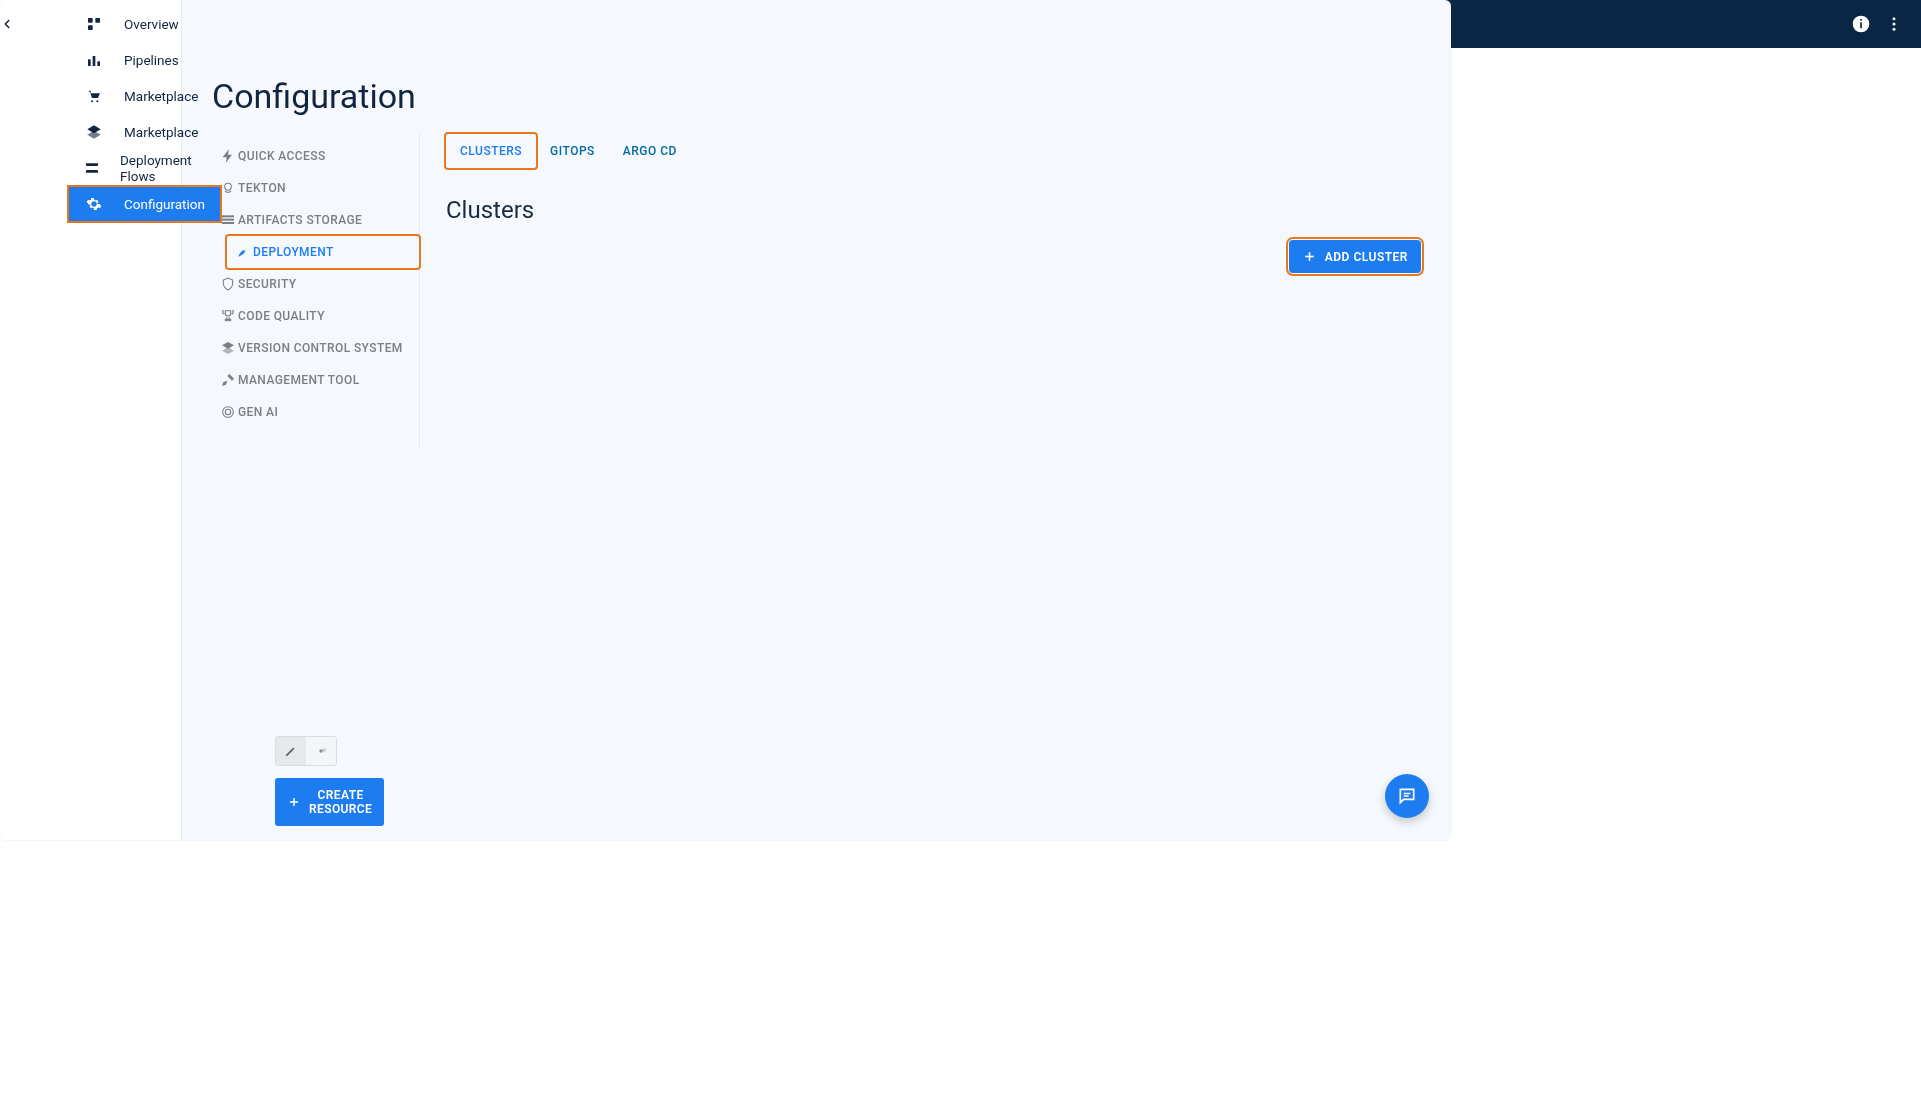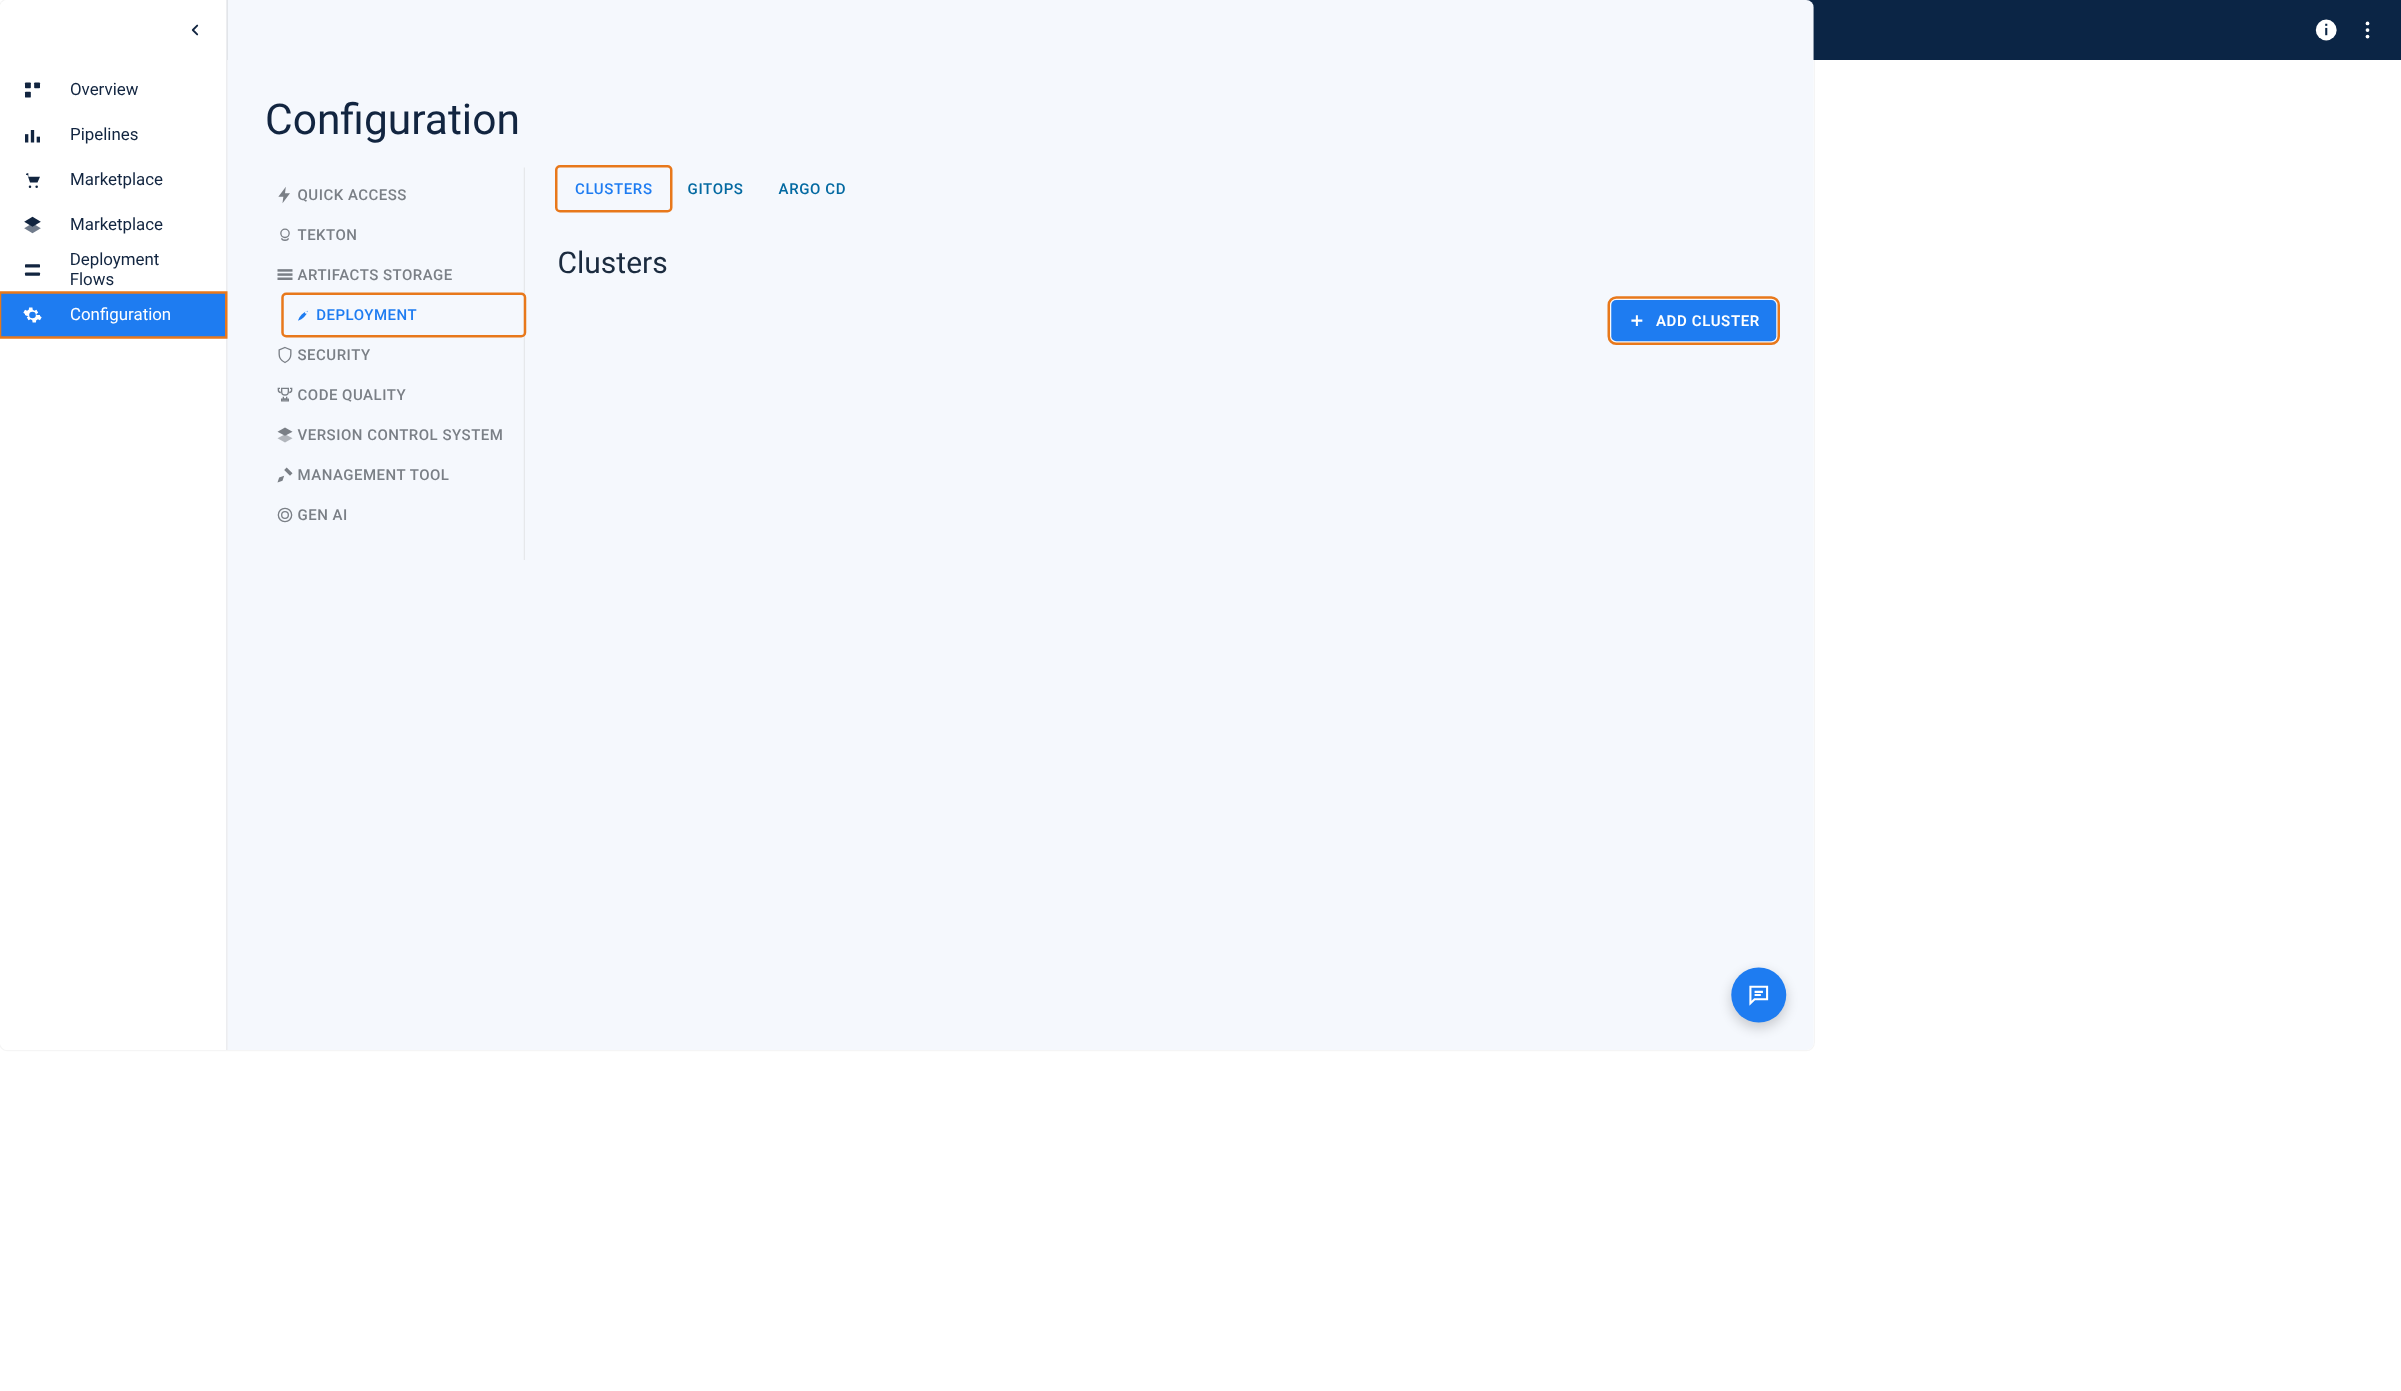--- a/index.html
+++ b/index.html
@@ -8,21 +8,21 @@
 
 
 .topbar { position: absolute; top: 0; left: 182px; right: 0; height: 48px; background: #0b2545; display: flex; align-items: center; padding: 0 18px; color: #fff; }
 .logo { display: flex; align-items: center; gap: 10px; font-weight: 600; font-size: 18px; letter-spacing: .3px; }
 .logo svg { width: 22px; height: 22px; }
 .topbar-spacer { flex: 1; }
 .topbar-icons { display: flex; align-items: center; gap: 14px; }
 .top-dark-strip { position: absolute; top: 0; left: 590px; width: 280px; height: 6px; background: #000; border-radius: 0 0 3px 3px; }
 
 
-.sidebar { width: 182px; background: #fff; border-right: 1px solid #e6e8eb; display: flex; flex-direction: column; position: relative; z-index: 2; }
+.sidebar { width: 182px; background: #fff; border-right: 1px solid #e6e8eb; display: flex; flex-direction: row; position: relative; z-index: 2; gap: 36px; }
 .collapse-row { height: 48px; display: flex; align-items: center; justify-content: flex-end; padding-right: 18px; }
 .nav { padding-top: 6px; }
 .nav-item { display: flex; align-items: center; gap: 20px; height: 36px; padding: 0 16px; font-size: 13.5px; color: #122540; cursor: pointer; }
 .nav-item .icn { width: 20px; display: flex; justify-content: center; color: #122540; }
 .nav-item.selected { background: #1e7cf1; color: #fff; position: relative; }
 .nav-item.selected .icn { color: #fff; }
 .nav-item.hl { outline: 2px solid #e8781b; outline-offset: -1px; }
 .sidebar-bottom { margin-top: auto; padding: 14px 18px; }
 .tool-toggle { display: inline-flex; border: 1px solid #d9dde2; border-radius: 3px; overflow: hidden; margin-bottom: 12px; }
 .tool-toggle button { width: 30px; height: 28px; background: #f3f5f8; border: none; display: flex; align-items: center; justify-content: center; cursor: pointer; }
@@ -129,20 +129,45 @@
       </div>
       <div class="nav-item selected hl">
         <span class="icn">
             <svg width="16" height="16" viewBox="0 0 24 24" fill="#fff">
               <path d="M12 8a4 4 0 100 8 4 4 0 000-8zm9 4a7 7 0 01-.1 1.2l2.1 1.6-2 3.4-2.5-1a7 7 0 01-2 1.2l-.4 2.6h-4l-.4-2.6a7 7 0 01-2-1.2l-2.5 1-2-3.4 2.1-1.6A7 7 0 013 12a7 7 0 01.1-1.2L1 9.2l2-3.4 2.5 1a7 7 0 012-1.2L7.9 3h4l.4 2.6a7 7 0 012 1.2l2.5-1 2 3.4-2.1 1.6c.1.4.1.8.1 1.2z"></path>
             </svg>
           </span>
         <span>Configuration</span>
       </div>
     </nav>
+    <div class="sidebar-bottom">
+      <div class="tool-toggle">
+        <button class="active">
+            <svg width="14" height="14" viewBox="0 0 24 24" fill="#5c6066">
+              <path d="M3 21l3-1 12-12-2-2L4 18l-1 3z"></path>
+            </svg>
+          </button>
+        <button>
+            <svg width="14" height="14" viewBox="0 0 24 24" fill="#8a8e94">
+              <circle cx="12" cy="12" r="3"></circle>
+              <path d="M19.4 13a1 1 0 010-2l1.6-.3-.5-1.8-1.6.3a1 1 0 01-1.3-.7l-.3-1.6-1.8.5.3 1.6a1 1 0 01-.7 1.3l-1.6.3.5 1.8 1.6-.3a1 1 0 011.3.7l.3 1.6 1.8-.5-.3-1.6z" opacity=".5"></path>
+            </svg>
+          </button>
+      </div>
+      <br>
+      <button class="create-btn">
+        <span>
+            <svg width="14" height="14" viewBox="0 0 24 24" fill="none" stroke="#fff" stroke-width="2.6">
+              <line x1="12" y1="5" x2="12" y2="19"></line>
+              <line x1="5" y1="12" x2="19" y2="12"></line>
+            </svg>
+          </span>
+        <span>CREATE RESOURCE</span>
+      </button>
+    </div>
   </aside>
 
   <header class="topbar">
     <div class="top-dark-strip"></div>
     <div class="logo">
       <span>
         <svg viewBox="0 0 24 24" fill="#1e7cf1">
             <path d="M5 19c2-6 6-10 12-12-2 6-6 10-12 12z"></path>
             <circle cx="15" cy="9" r="1.7" fill="#fff"></circle>
           </svg>

